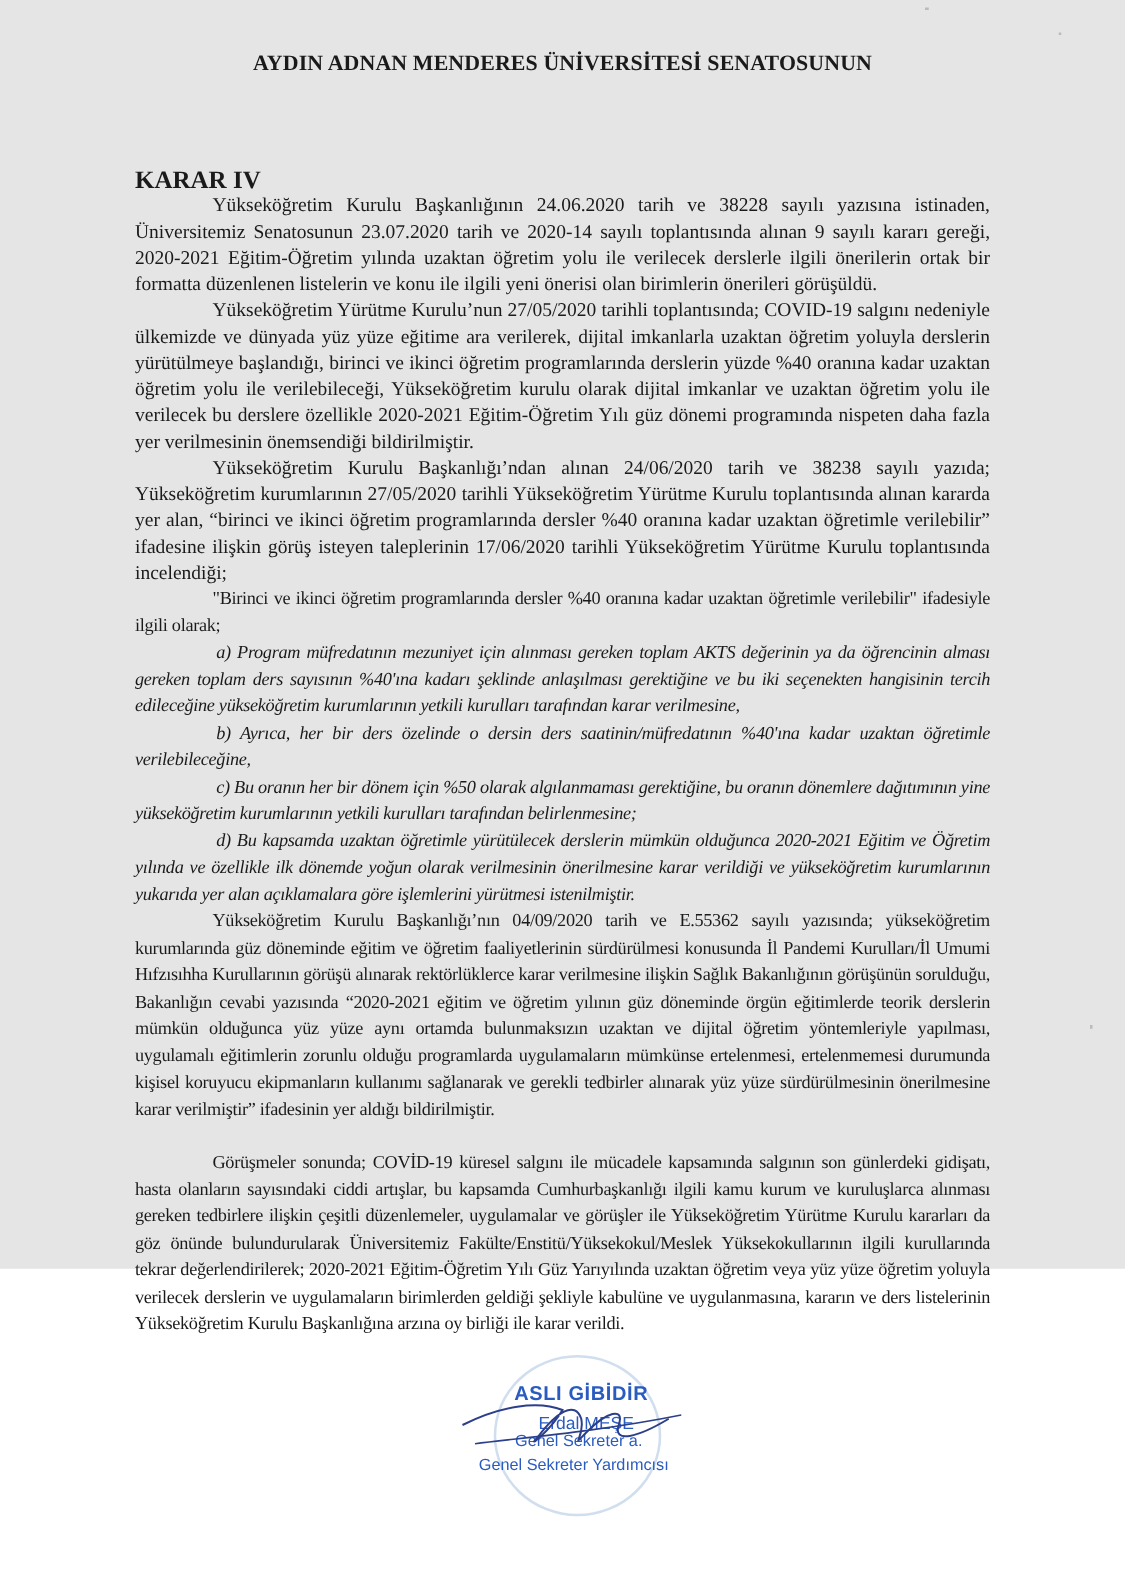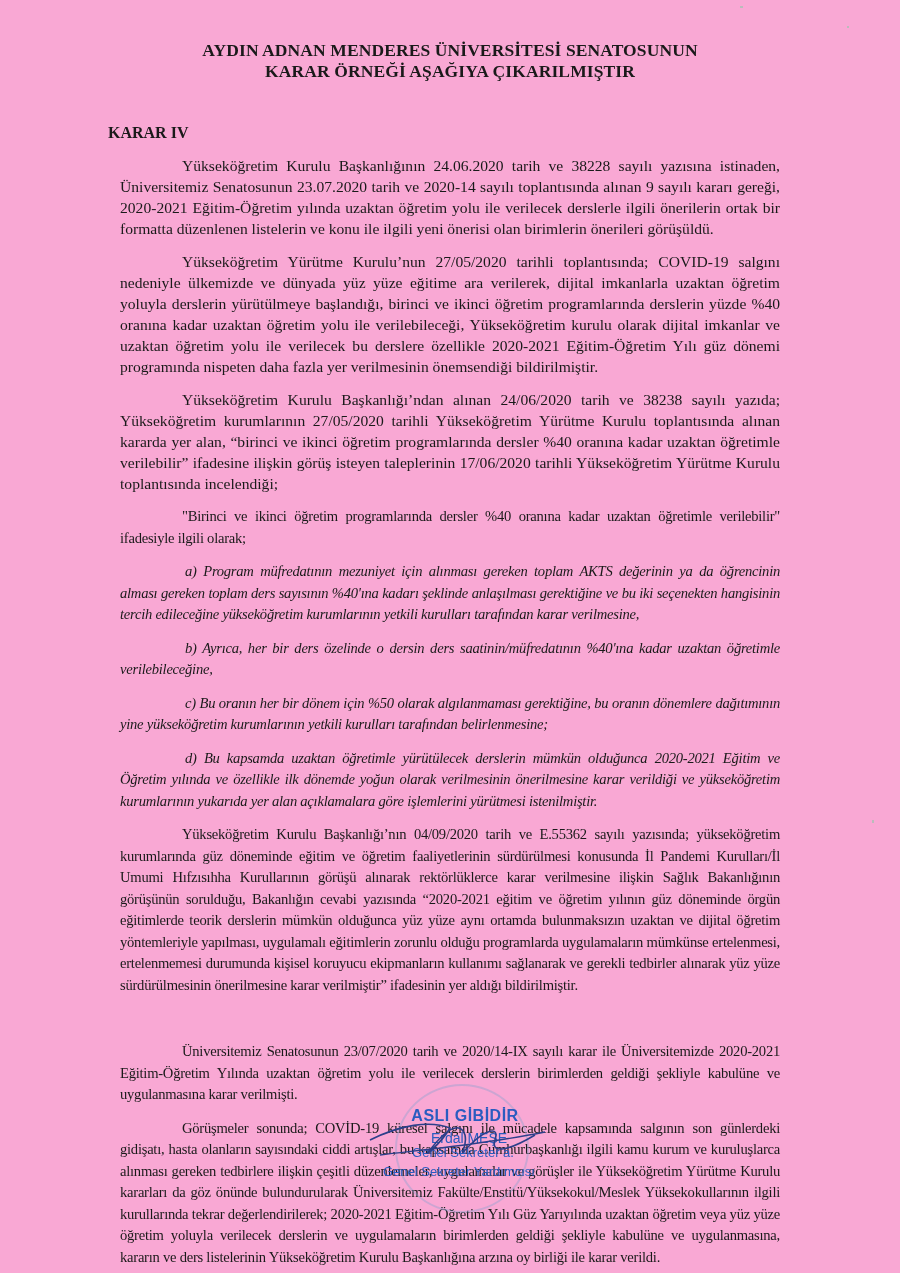--- a/index.html
+++ b/index.html
@@ -1,22 +1,22 @@
 <!DOCTYPE html>
 <html><head>
 <meta charset="utf-8">
 <style>
   html, body { margin: 0; padding: 0; background: #ffffff; }
   body { width: 900px; height: 1273px; position: relative; overflow: hidden; font-family: "Liberation Serif", serif; color: #1a1a1a; }
-  .page { position: absolute; left: 0; top: 0; width: 900px; height: 1273px; background: #f9a8d4; }
+  .page { position: absolute; left: 0; top: 0; width: 900px; height: 1015px; background: #e5e5e5; }
   .header { position: absolute; left: 0; top: 40px; width: 900px; text-align: center; font-weight: bold; font-size: 17.5px; line-height: 21px; letter-spacing: 0.1px; }
   .header div { white-space: nowrap; }
   .body { position: absolute; left: 108px; top: 122px; width: 684px; font-size: 15.6px; line-height: 21px; text-align: justify; }
-  .karar { font-weight: bold; font-size: 16px; margin: 1px 0 0 0; line-height: 20px; }
-  .p { text-indent: 62px; margin: 12px; }
+  .karar { font-weight: bold; font-size: 20px; margin: 12px 0 0 0; line-height: 20px; }
+  .p { text-indent: 62px; margin: 0; }
   .p.cond { font-size: 14.6px; letter-spacing: -0.25px; line-height: 21.5px; }
   .p.li { text-indent: 65px; font-style: italic; }
   .gap { height: 21px; }
   .stamp { position: absolute; left: 365px; top: 1082px; width: 200px; height: 130px; }
   .stamp-circle { position: absolute; left: 30px; top: 2px; width: 130px; height: 125px; border: 2px solid rgba(120,160,205,0.35); border-radius: 50%; }
   .stamp-text { position: absolute; left: 0; width: 200px; text-align: center; color: #2a5cc0; font-family: "Liberation Sans", sans-serif; white-space: nowrap; }
   .st1 { top: 25px; font-weight: bold; font-size: 16px; letter-spacing: 0.5px; }
   .st2 { top: 48px; font-size: 14px; left: 4px; }
   .st3 { top: 63px; font-size: 13px; left: -2px; }
   .st4 { top: 82px; font-size: 13px; left: -6px; }
@@ -26,36 +26,34 @@
 </head>
 <body>
 
 <div class="page">
   <span class="speck" style="left:740px; top:6px;"></span>
   <span class="speck" style="left:847px; top:26px; width:2px;"></span>
   <span class="speck" style="left:872px; top:820px; width:2px; height:3px;"></span>
 
   <div class="header">
     <div>AYDIN ADNAN MENDERES ÜNİVERSİTESİ SENATOSUNUN</div>
-    <div>KARAR ÖRNEĞİ AŞAĞIYA ÇIKARILMIŞTIR</div>
   </div>
 
   <div class="body">
     <div class="karar">KARAR IV</div>
     <p class="p">Yükseköğretim Kurulu Başkanlığının 24.06.2020 tarih ve 38228 sayılı yazısına istinaden, Üniversitemiz Senatosunun 23.07.2020 tarih ve 2020-14 sayılı toplantısında alınan 9 sayılı kararı gereği, 2020-2021 Eğitim-Öğretim yılında uzaktan öğretim yolu ile verilecek derslerle ilgili önerilerin ortak bir formatta düzenlenen listelerin ve konu ile ilgili yeni önerisi olan birimlerin önerileri görüşüldü.</p>
     <p class="p">Yükseköğretim Yürütme Kurulu’nun 27/05/2020 tarihli toplantısında; COVID-19 salgını nedeniyle ülkemizde ve dünyada yüz yüze eğitime ara verilerek, dijital imkanlarla uzaktan öğretim yoluyla derslerin yürütülmeye başlandığı, birinci ve ikinci öğretim programlarında derslerin yüzde %40 oranına kadar uzaktan öğretim yolu ile verilebileceği,  Yükseköğretim kurulu olarak dijital imkanlar ve uzaktan öğretim yolu ile verilecek bu derslere özellikle 2020-2021 Eğitim-Öğretim Yılı güz dönemi programında nispeten daha fazla yer verilmesinin önemsendiği bildirilmiştir.</p>
     <p class="p">Yükseköğretim Kurulu Başkanlığı’ndan alınan 24/06/2020 tarih ve 38238 sayılı yazıda; Yükseköğretim kurumlarının 27/05/2020 tarihli Yükseköğretim Yürütme Kurulu toplantısında alınan kararda yer alan, “birinci ve ikinci öğretim programlarında dersler %40 oranına kadar uzaktan öğretimle verilebilir” ifadesine ilişkin görüş isteyen taleplerinin 17/06/2020 tarihli Yükseköğretim Yürütme Kurulu toplantısında incelendiği;</p>
     <p class="p cond">"Birinci ve ikinci öğretim programlarında dersler %40 oranına kadar uzaktan öğretimle verilebilir" ifadesiyle ilgili olarak;</p>
     <p class="p cond li">a) Program müfredatının mezuniyet için alınması gereken toplam AKTS değerinin ya da öğrencinin alması gereken toplam ders sayısının %40'ına kadarı şeklinde anlaşılması gerektiğine ve bu iki seçenekten hangisinin tercih edileceğine yükseköğretim kurumlarının yetkili kurulları tarafından karar verilmesine,</p>
     <p class="p cond li">b) Ayrıca, her bir ders özelinde o dersin ders saatinin/müfredatının %40'ına kadar uzaktan öğretimle verilebileceğine,</p>
     <p class="p cond li">c) Bu oranın her bir dönem için %50 olarak algılanmaması gerektiğine, bu oranın dönemlere dağıtımının yine yükseköğretim kurumlarının yetkili kurulları tarafından belirlenmesine;</p>
     <p class="p cond li">d) Bu kapsamda uzaktan öğretimle yürütülecek derslerin mümkün olduğunca 2020-2021 Eğitim ve Öğretim yılında ve özellikle ilk dönemde yoğun olarak verilmesinin önerilmesine karar verildiği ve yükseköğretim kurumlarının yukarıda yer alan açıklamalara göre işlemlerini yürütmesi istenilmiştir.</p>
     <p class="p cond">Yükseköğretim Kurulu Başkanlığı’nın 04/09/2020 tarih ve E.55362 sayılı yazısında; yükseköğretim kurumlarında güz döneminde eğitim ve öğretim faaliyetlerinin sürdürülmesi konusunda İl Pandemi Kurulları/İl Umumi Hıfzısıhha Kurullarının görüşü alınarak rektörlüklerce karar verilmesine ilişkin Sağlık Bakanlığının görüşünün sorulduğu, Bakanlığın cevabi yazısında “2020-2021 eğitim ve öğretim yılının güz döneminde örgün eğitimlerde teorik derslerin mümkün olduğunca yüz yüze aynı ortamda bulunmaksızın uzaktan ve dijital öğretim yöntemleriyle yapılması, uygulamalı eğitimlerin zorunlu olduğu programlarda uygulamaların mümkünse ertelenmesi, ertelenmemesi durumunda kişisel koruyucu ekipmanların kullanımı sağlanarak ve gerekli tedbirler alınarak yüz yüze sürdürülmesinin önerilmesine karar verilmiştir” ifadesinin yer aldığı bildirilmiştir.</p>
     <div class="gap"></div>
-    <p class="p cond">Üniversitemiz Senatosunun 23/07/2020 tarih ve 2020/14-IX sayılı karar ile Üniversitemizde 2020-2021 Eğitim-Öğretim Yılında uzaktan öğretim yolu ile verilecek derslerin birimlerden geldiği şekliyle kabulüne ve uygulanmasına karar verilmişti.</p>
     <p class="p cond">Görüşmeler sonunda; COVİD-19 küresel salgını ile mücadele kapsamında salgının son günlerdeki gidişatı, hasta olanların sayısındaki ciddi artışlar, bu kapsamda Cumhurbaşkanlığı ilgili kamu kurum ve kuruluşlarca alınması gereken tedbirlere ilişkin çeşitli düzenlemeler, uygulamalar ve görüşler  ile Yükseköğretim Yürütme Kurulu kararları da göz önünde bulundurularak Üniversitemiz Fakülte/Enstitü/Yüksekokul/Meslek Yüksekokullarının ilgili kurullarında tekrar değerlendirilerek; 2020-2021 Eğitim-Öğretim Yılı Güz Yarıyılında uzaktan öğretim veya  yüz yüze öğretim yoluyla verilecek derslerin ve uygulamaların birimlerden geldiği şekliyle kabulüne ve uygulanmasına,  kararın ve ders listelerinin Yükseköğretim Kurulu Başkanlığına arzına oy birliği ile karar verildi.</p>
   </div>
 
   <div class="stamp">
     <div class="stamp-circle"></div>
     <div class="stamp-text st1">ASLI GİBİDİR</div>
     <div class="stamp-text st2">Erdal MEŞE</div>
     <div class="stamp-text st3">Genel Sekreter a.</div>
     <div class="stamp-text st4">Genel Sekreter Yardımcısı</div>
   </div>

